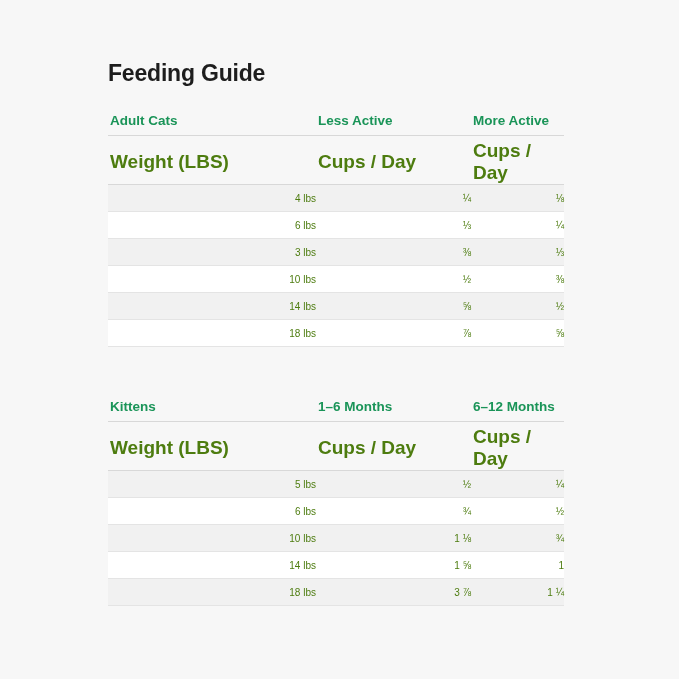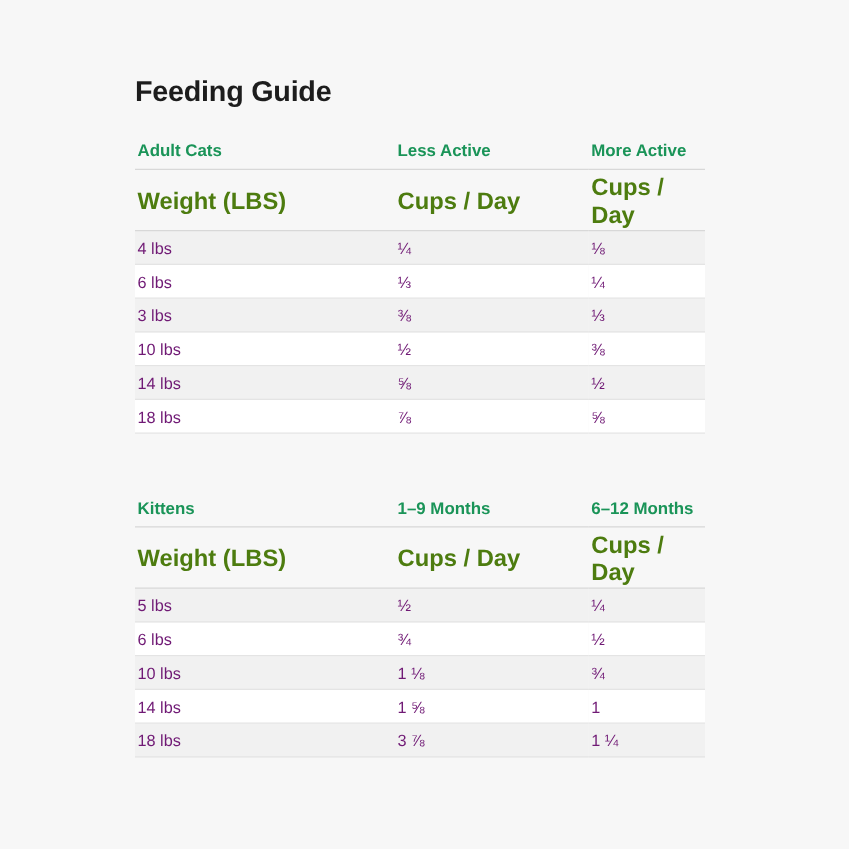--- a/index.html
+++ b/index.html
@@ -55,23 +55,24 @@
     font-size: 19px;
     font-weight: bold;
     height: 28px;
     padding-top: 4px;
     border-bottom: 1px solid #d8d8d8;
   }
   .feeding-table tbody tr {
     height: 27px;
   }
   .feeding-table tbody td {
-    font-size: 13px;
-    color: #701a75;
+    font-size: 10px;
+    color: #4d7c0f;
     border-bottom: 1px solid #e4e4e4;
+    text-align: right;
   }
   .feeding-table tbody tr:nth-child(odd) td {
     background: #f1f1f1;
   }
   .feeding-table tbody tr:nth-child(even) td {
     background: #ffffff;
   }
   .feeding-table tbody tr:last-child td {
     border-bottom: 1px solid #e4e4e4;
   }
@@ -146,21 +147,21 @@
 
   <table class="feeding-table">
     <colgroup>
       <col class="c-weight">
         <col class="c-a">
         <col class="c-b">
     </colgroup>
     <thead>
       <tr class="group-head">
         <th class="cell-weight">Kittens</th>
-        <th class="cell-a">1–9 Months</th>
+        <th class="cell-a">1–6 Months</th>
         <th class="cell-b">6–12 Months</th>
       </tr>
       <tr class="sub-head">
         <th class="cell-weight">Weight (LBS)</th>
         <th class="cell-a">Cups / Day</th>
         <th class="cell-b">Cups / Day</th>
       </tr>
     </thead>
     <tbody>
       <tr>

